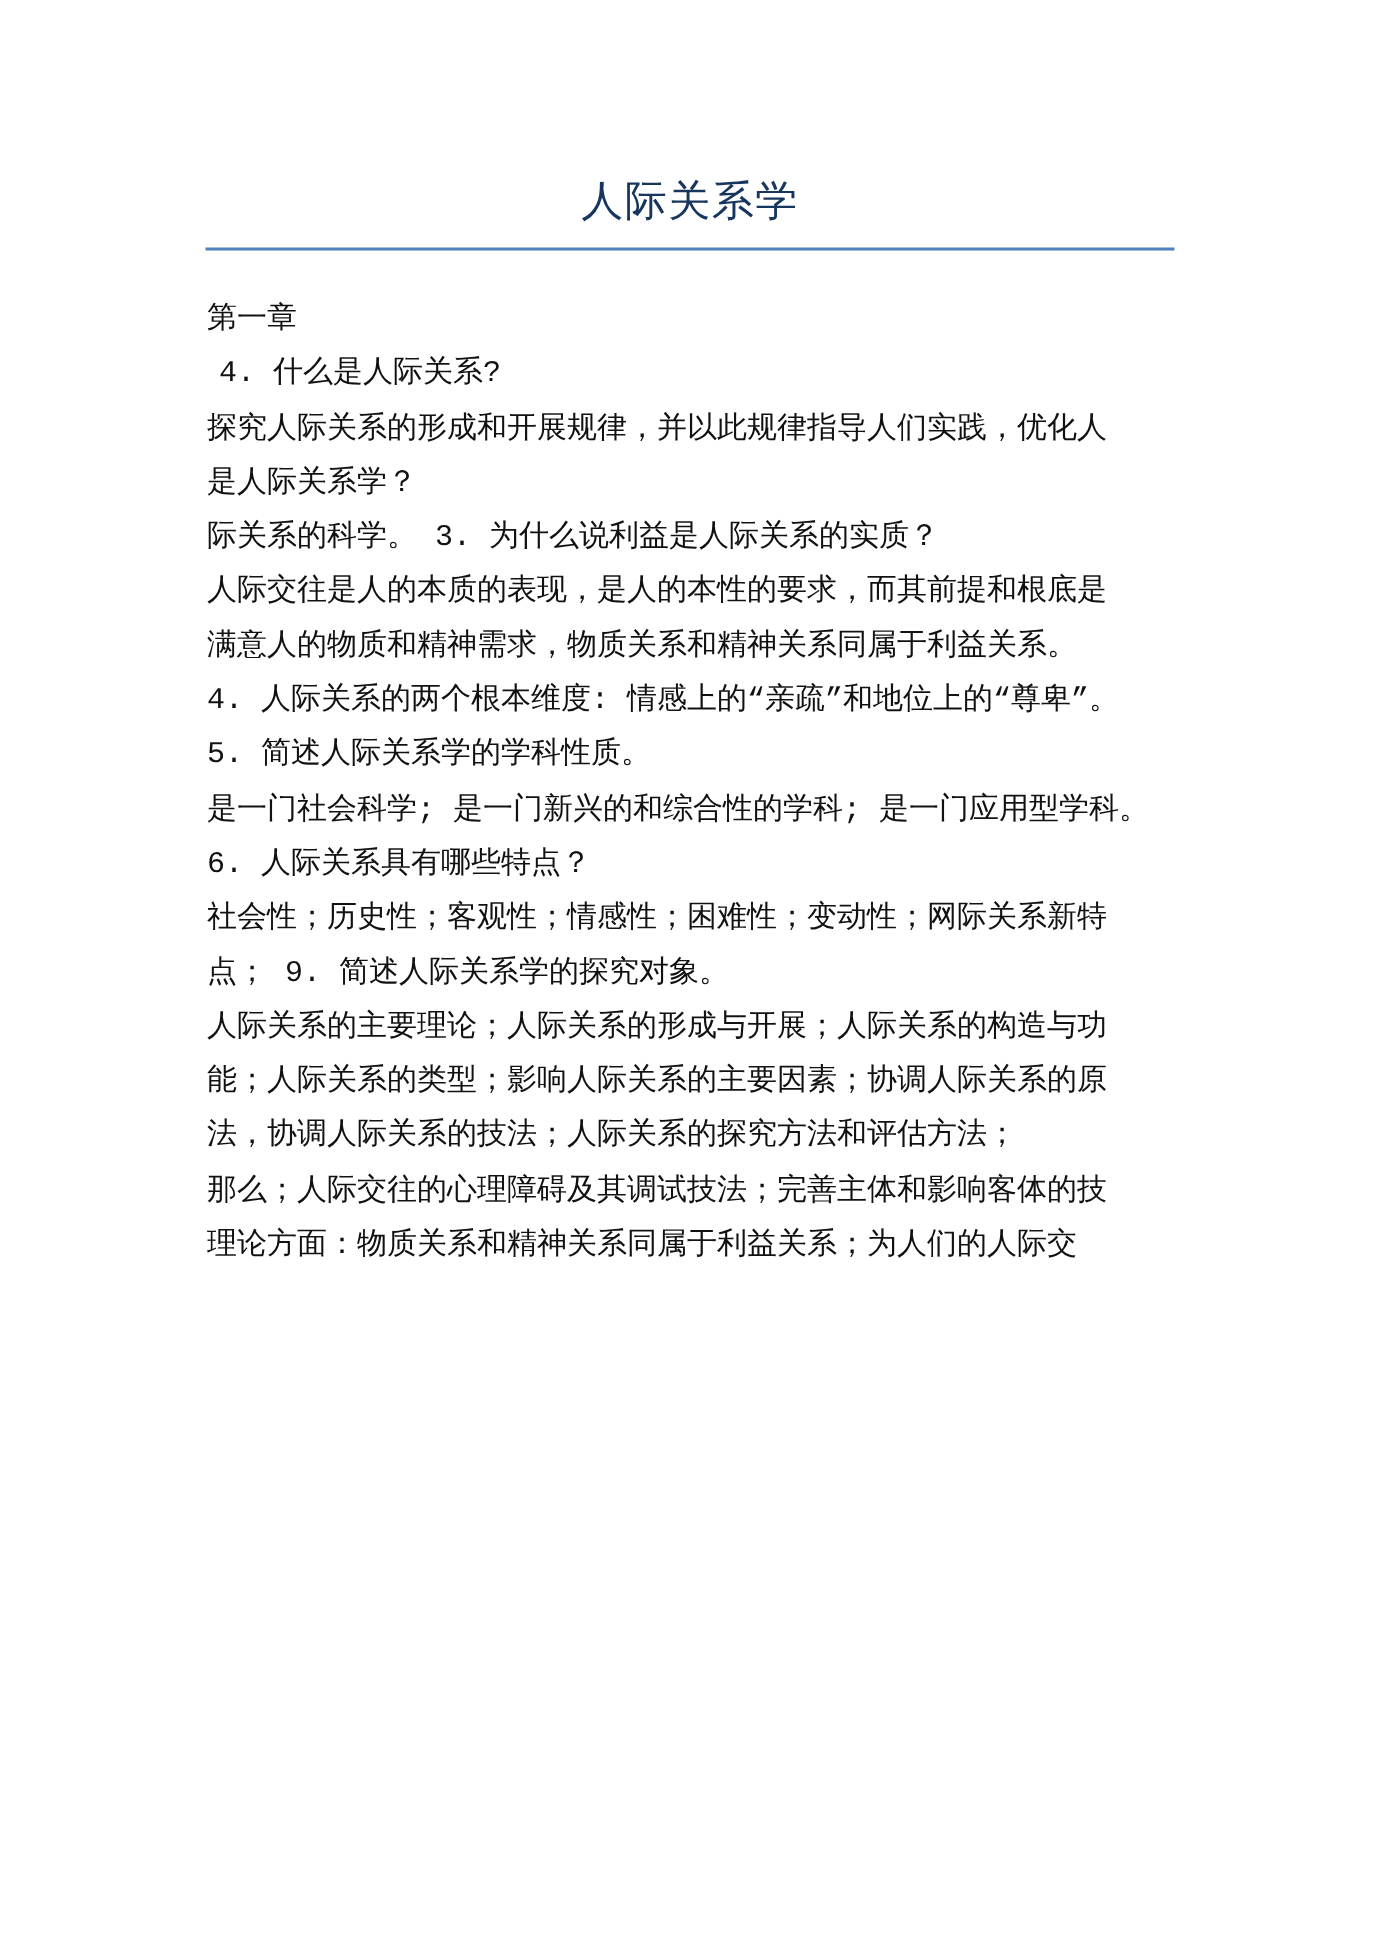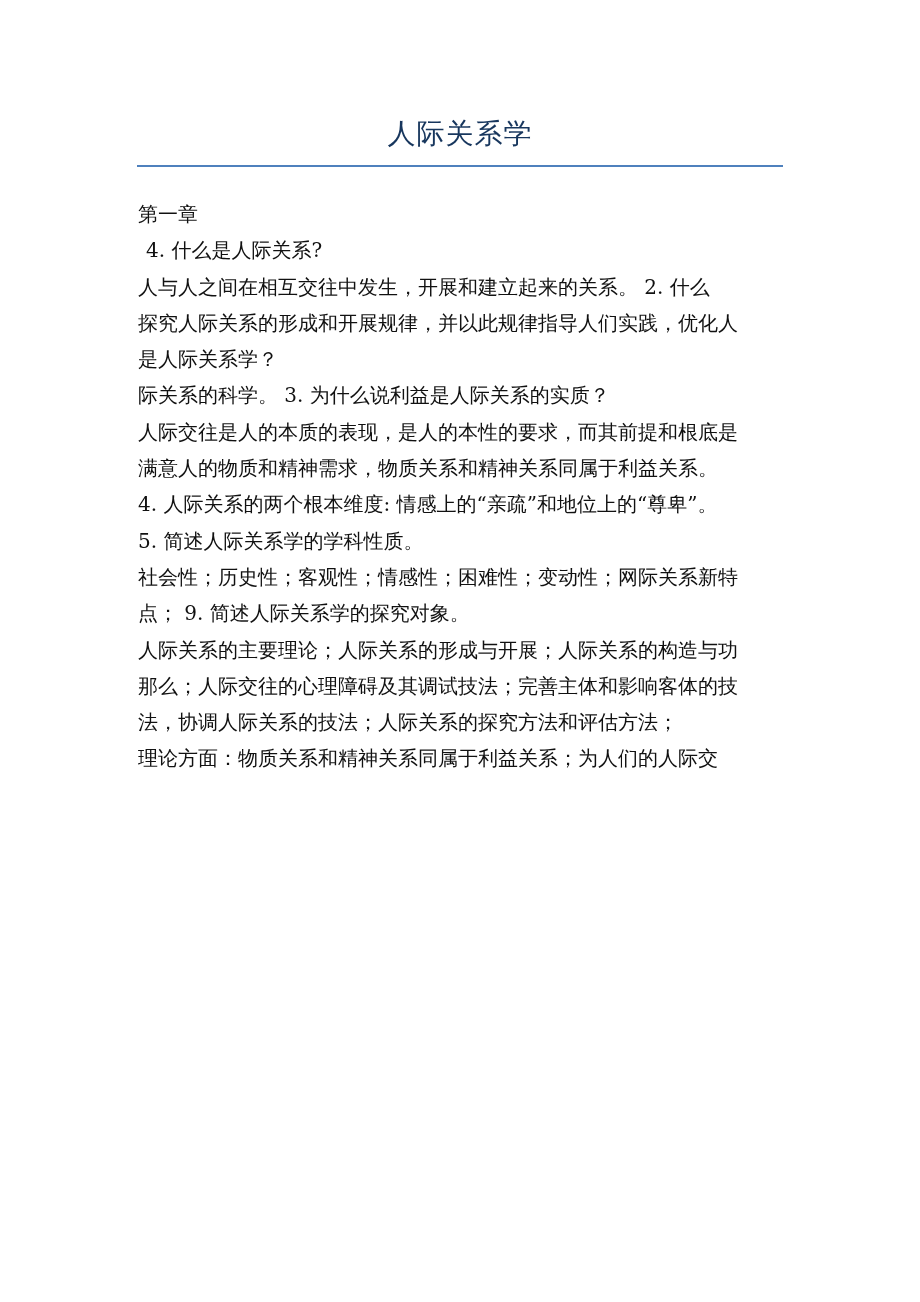--- a/index.html
+++ b/index.html
@@ -45,20 +45,21 @@
       left: 138px;
       top: 196px;
       width: 648px;
     }
     .line {
       font-size: 20px;
       line-height: 36.3px;
       height: 36.3px;
       white-space: nowrap;
       margin: 0;
+      font-family: Liberation Mono, monospace;
     }
     .footer {
       position: absolute;
       left: 0;
       width: 920px;
       top: 1205px;
       text-align: center;
       font-size: 13px;
       line-height: 20px;
       color: #222222;
@@ -67,29 +68,31 @@
 </head>
 <body>
 
 <div class="page">
   <div class="title">人际关系学</div>
   <div class="title-rule"></div>
 
   <div class="body-text">
     <p class="line">第一章</p>
     <p class="line" style="padding-left:8px;"> 4. 什么是人际关系?</p>
-    <p class="line">人与人之间在相互交往中发生，开展和建立起来的关系。  2. 什么</p>
     <p class="line">探究人际关系的形成和开展规律，并以此规律指导人们实践，优化人</p>
     <p class="line">是人际关系学？</p>
     <p class="line">际关系的科学。  3. 为什么说利益是人际关系的实质？</p>
     <p class="line">人际交往是人的本质的表现，是人的本性的要求，而其前提和根底是</p>
     <p class="line">满意人的物质和精神需求，物质关系和精神关系同属于利益关系。</p>
     <p class="line">4. 人际关系的两个根本维度:  情感上的“亲疏”和地位上的“尊卑”。</p>
     <p class="line">5. 简述人际关系学的学科性质。</p>
+    <p class="line">是一门社会科学; 是一门新兴的和综合性的学科; 是一门应用型学科。</p>
+    <p class="line">6. 人际关系具有哪些特点？</p>
     <p class="line">社会性；历史性；客观性；情感性；困难性；变动性；网际关系新特</p>
     <p class="line">点；  9. 简述人际关系学的探究对象。</p>
     <p class="line">人际关系的主要理论；人际关系的形成与开展；人际关系的构造与功</p>
+    <p class="line">能；人际关系的类型；影响人际关系的主要因素；协调人际关系的原</p>
+    <p class="line">法，协调人际关系的技法；人际关系的探究方法和评估方法；</p>
     <p class="line">那么；人际交往的心理障碍及其调试技法；完善主体和影响客体的技</p>
-    <p class="line">法，协调人际关系的技法；人际关系的探究方法和评估方法；</p>
     <p class="line">理论方面：物质关系和精神关系同属于利益关系；为人们的人际交</p>
   </div>
 
 </div>
 
 </body></html>

